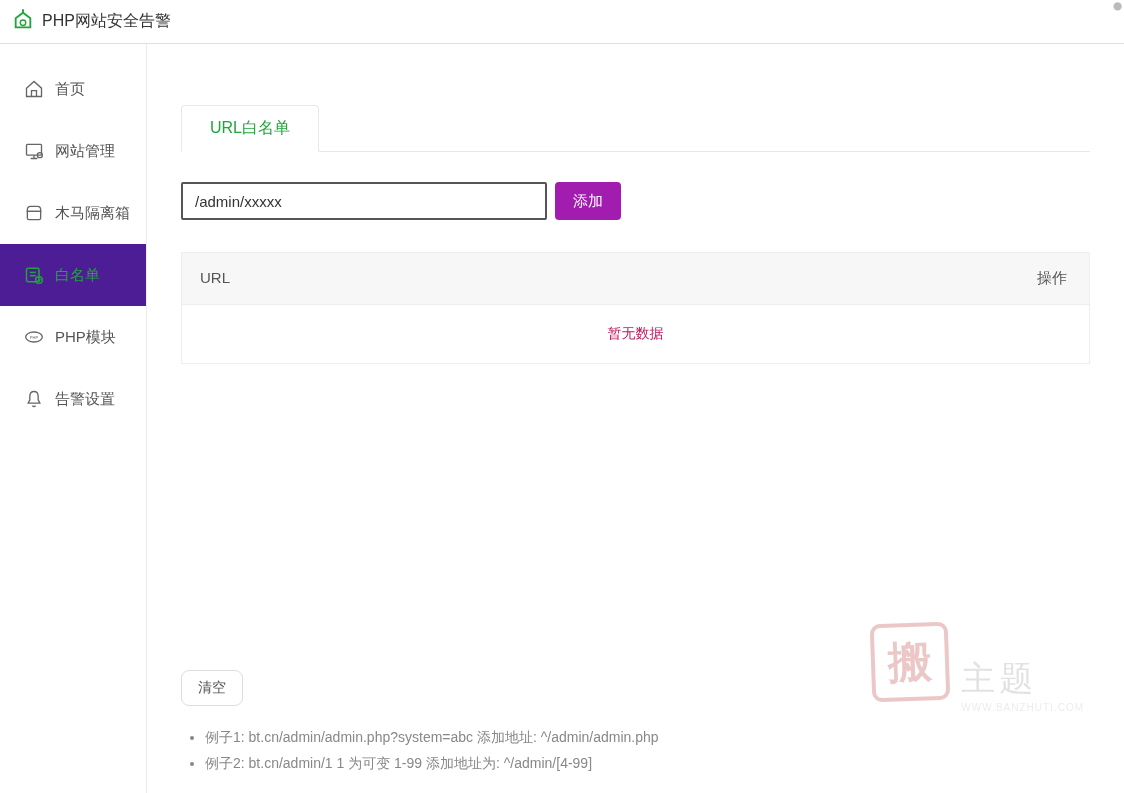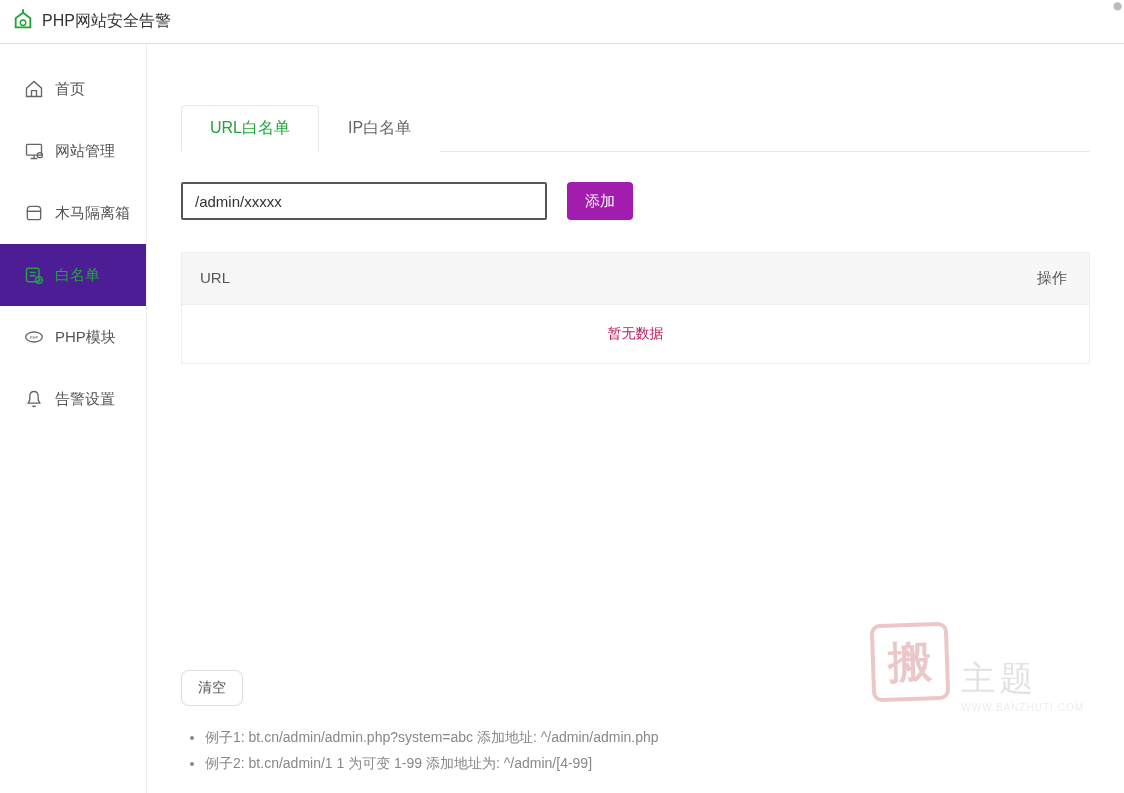--- a/index.html
+++ b/index.html
@@ -24,21 +24,21 @@
     
     
     .main { flex: 1; padding: 24px 34px; position: relative; }
     
     
     .tabs { display: flex; border-bottom: 1px solid #e8e8e8; }
     .tab { padding: 12px 28px; font-size: 16px; color: #666; cursor: pointer; border: 1px solid transparent; border-bottom: none; position: relative; top: 1px; background: #fff; margin-top: 36px; }
     .tab.active { color: #20a53a; border-color: #e8e8e8; border-bottom: 1px solid #fff; border-radius: 4px 4px 0 0; }
     
     
-    .input-row { margin-top: 30px; display: flex; gap: 20px; align-items: center; }
+    .input-row { margin-top: 30px; display: flex; gap: 8px; align-items: center; }
     .url-input { width: 366px; height: 38px; padding: 0 12px; font-size: 15px; color: #333; border: 2px solid #555; border-radius: 2px; outline: none; }
     .add-btn { height: 38px; padding: 0 18px; background: #a21caf; color: #fff; border: none; border-radius: 4px; font-size: 15px; cursor: pointer; }
     
     
     .table { margin-top: 32px; border: 1px solid #eee; }
     .table-header { display: flex; background: #f7f7f7; border-bottom: 1px solid #eee; }
     .th { padding: 16px 18px; font-size: 15px; color: #555; }
     .th-url { flex: 1; }
     .th-action { width: 80px; text-align: right; padding-right: 22px; }
     .table-empty { padding: 20px; text-align: center; color: #be185d; font-size: 14px; }
@@ -133,21 +133,20 @@
             <path d="M10 20 Q12 22 14 20"></path>
           </svg>
         </span>
       <span>告警设置</span>
     </div>
   </nav>
 
   <main class="main">
     <div class="tabs">
       <div class="tab active">URL白名单</div>
-      <div class="tab">IP白名单</div>
     </div>
 
     <div class="input-row">
       <input class="url-input" value="/admin/xxxxx" style="">
       <button class="add-btn">添加</button>
     </div>
 
     <div class="table">
       <div class="table-header">
         <div class="th th-url">URL</div>

